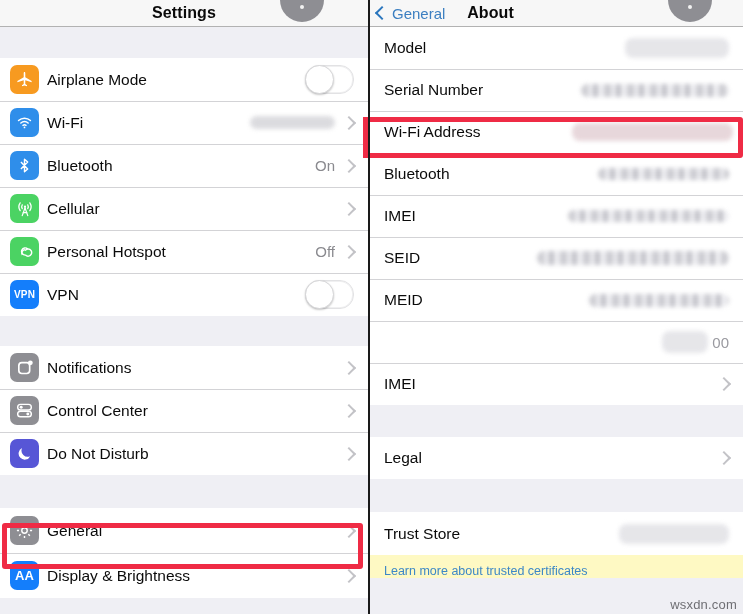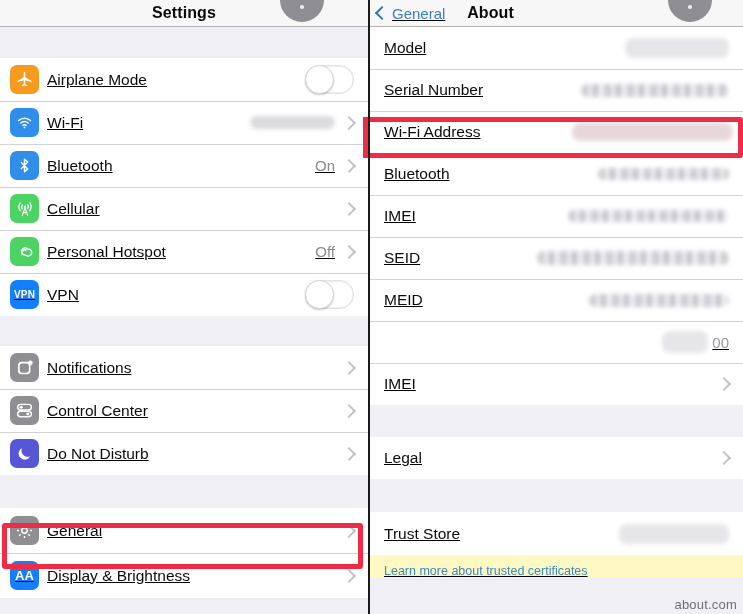--- a/index.html
+++ b/index.html
@@ -13,21 +13,20 @@
     font-family: "Liberation Sans", sans-serif;
     overflow: hidden;
     position: relative;
   }
   .screen {
     position: relative;
     width: 743px;
     height: 614px;
     display: flex;
     background: #ffffff;
-    text-decoration: underline;
   }
 
   
   .panel {
     position: relative;
     height: 614px;
     background: #efeff4;
     overflow: hidden;
   }
   .panel-left  { width: 368px; }
@@ -468,14 +467,14 @@
         <span class="row-label">Trust Store</span>
         <span class="redact soft" style="width:110px;height:20px;margin-right:14px"></span>
       </div>
     </div>
 
     <div class="footer-link">Learn more about trusted certificates</div>
 
     <div class="redbox" style="left:-6px; top:117px; width:379px; height:41px"></div>
   </div>
 
-  <div class="watermark">about.com</div>
+  <div class="watermark">wsxdn.com</div>
 </div>
 
 </body></html>

